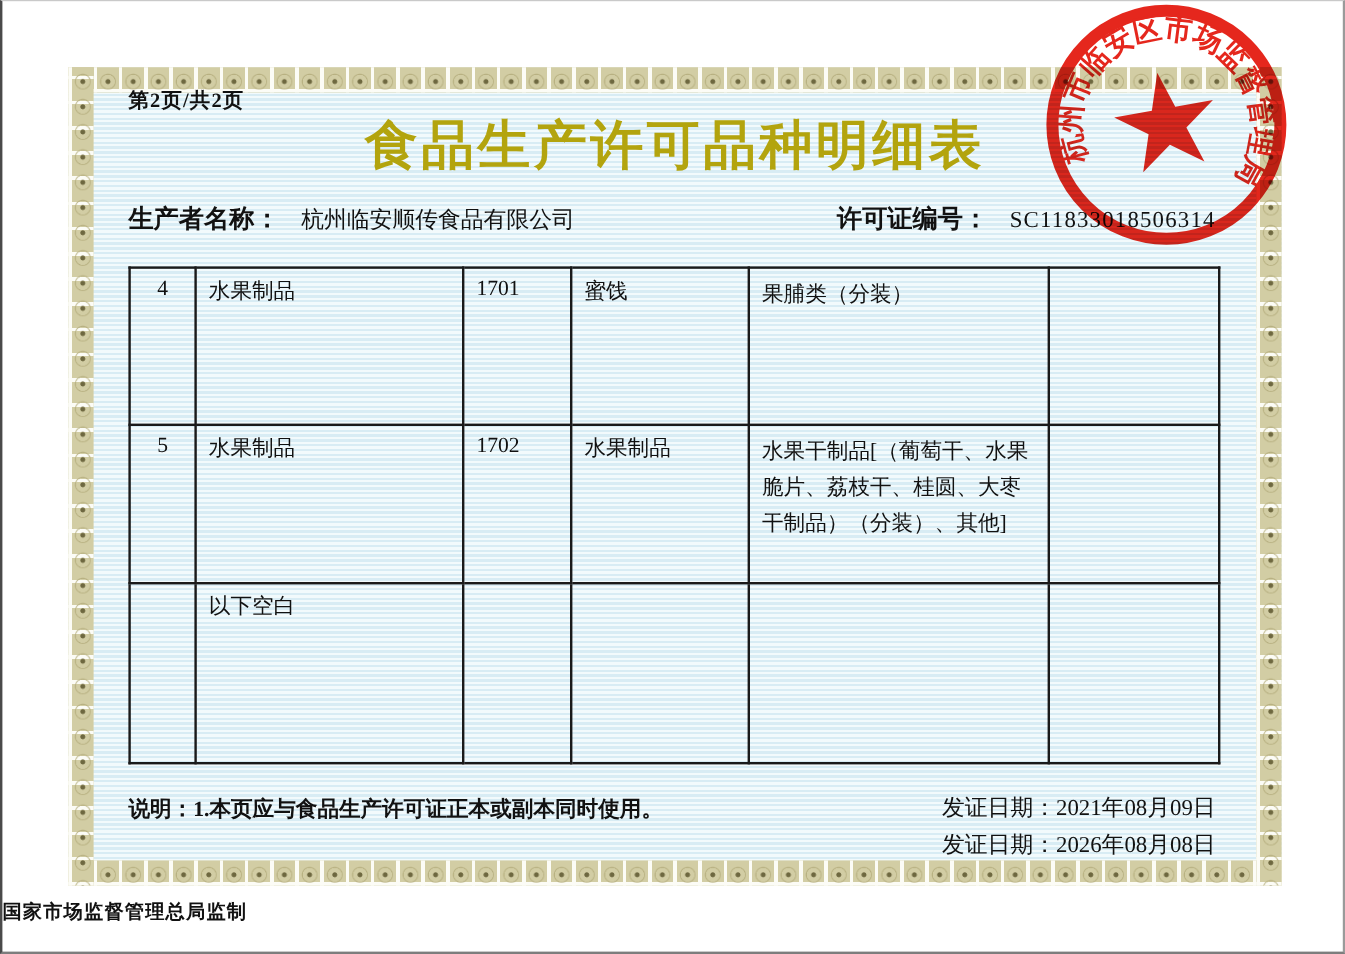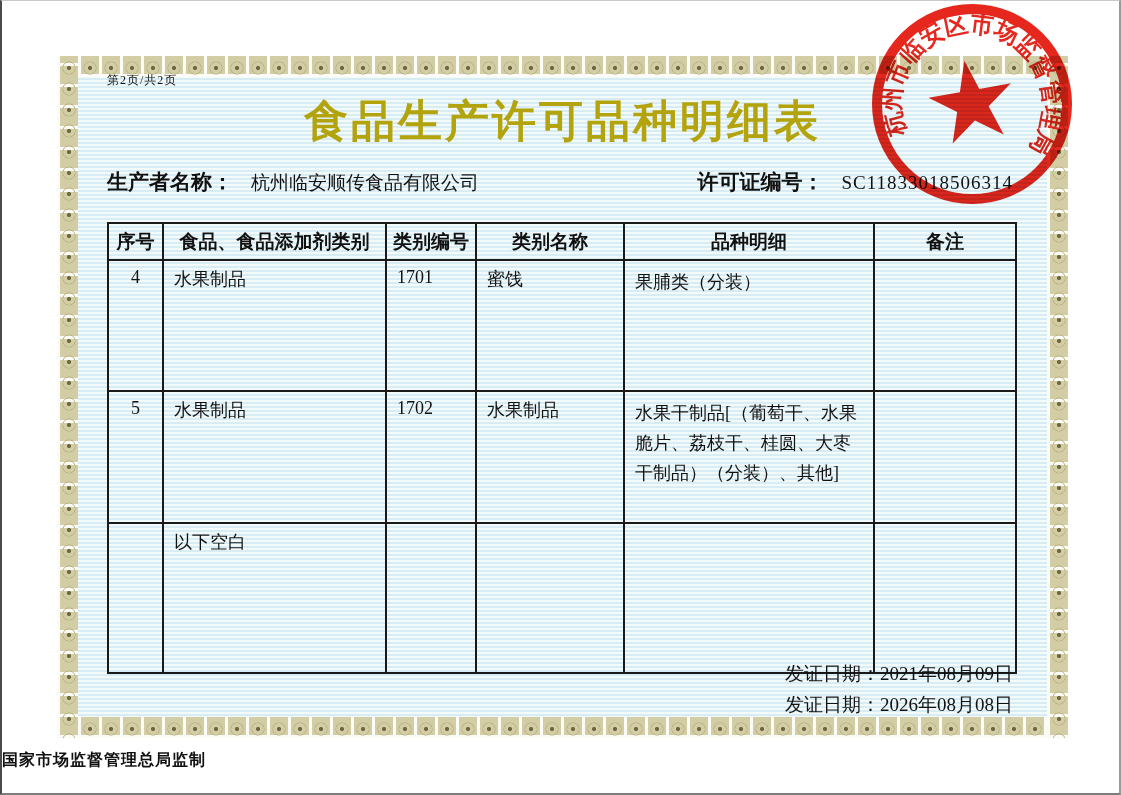--- a/index.html
+++ b/index.html
@@ -23,21 +23,21 @@
   .frame.l,.frame.r{top:0;width:21px;height:100%;}
   .frame.l{left:0;} .frame.r{right:0;}
   .frame{
     background-image:
       radial-gradient(circle at 12px 12px, #6e6840 1.7px, rgba(0,0,0,0) 2.4px),
       radial-gradient(circle at 12px 12px, rgba(0,0,0,0) 5.5px, #b5ae7e 6px, rgba(0,0,0,0) 7px),
       repeating-linear-gradient(90deg,#fcfcf6 0 3px, rgba(0,0,0,0) 3px 21px),
       repeating-linear-gradient(0deg,#fcfcf6 0 3px, rgba(0,0,0,0) 3px 21px);
     background-size:21px 21px,21px 21px,auto,auto;
   }
-  .page-ind{position:absolute;left:50px;top:16px;font-size:12px;letter-spacing:1px;}
+  .page-ind{position:absolute;left:50px;top:16px;font-size:17px;letter-spacing:1px;font-weight:bold;}
   .title{
     position:absolute;left:0;top:36px;width:100%;text-align:center;
     font-size:44px;font-weight:bold;letter-spacing:3px;color:#b3a40e;
   }
   .info-row{position:absolute;left:50px;top:112px;width:906px;display:flex;justify-content:space-between;font-size:19px;}
   .info-row b{font-size:21px;}
   .info-val{font-weight:normal;margin-left:18px;}
   .lic-val{font-family:"Liberation Serif",serif;letter-spacing:1px;}
   table.grid{
     position:absolute;left:50px;top:166px;width:908px;border-collapse:collapse;table-layout:fixed;
@@ -87,28 +87,20 @@
     <table class="grid">
       <colgroup>
         <col style="width:55px">
           <col style="width:223px">
           <col style="width:90px">
         <col style="width:148px">
           <col style="width:250px">
           <col style="width:142px">
       </colgroup>
       <tbody>
-          <tr class="hdr">
-        <th>序号</th>
-        <th>食品、食品添加剂类别</th>
-        <th>类别编号</th>
-        <th>类别名称</th>
-        <th>品种明细</th>
-        <th>备注</th>
-      </tr>
       <tr class="r1">
         <td class="seq">4</td>
         <td>水果制品</td>
         <td>1701</td>
         <td>蜜饯</td>
         <td class="detail">果脯类（分装）</td>
         <td></td>
       </tr>
       <tr class="r2">
         <td class="seq">5</td>
@@ -123,20 +115,21 @@
         <td>以下空白</td>
         <td></td>
         <td></td>
         <td class="detail"></td>
         <td></td>
       </tr>
     </tbody>
       </table>
 
     <div class="notes">
+      <div><b>说明：</b><span>1.本页应与食品生产许可证正本或副本同时使用。</span></div>
     </div>
 
     <div class="dates">
       <div><span>发证日期：</span><span>2021年08月09日</span></div>
       <div><span>发证日期：</span><span>2026年08月08日</span></div>
     </div>
   </div>
 
   <svg class="seal" width="250" height="250" viewBox="-125 -125 250 250">
     <circle class="ring" cx="0" cy="0" r="95"></circle>

